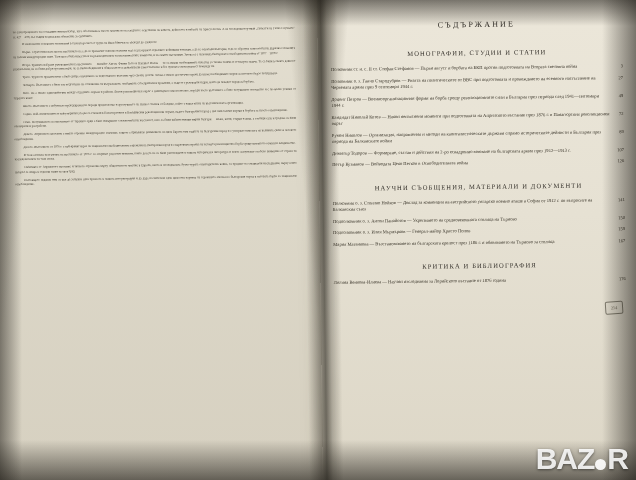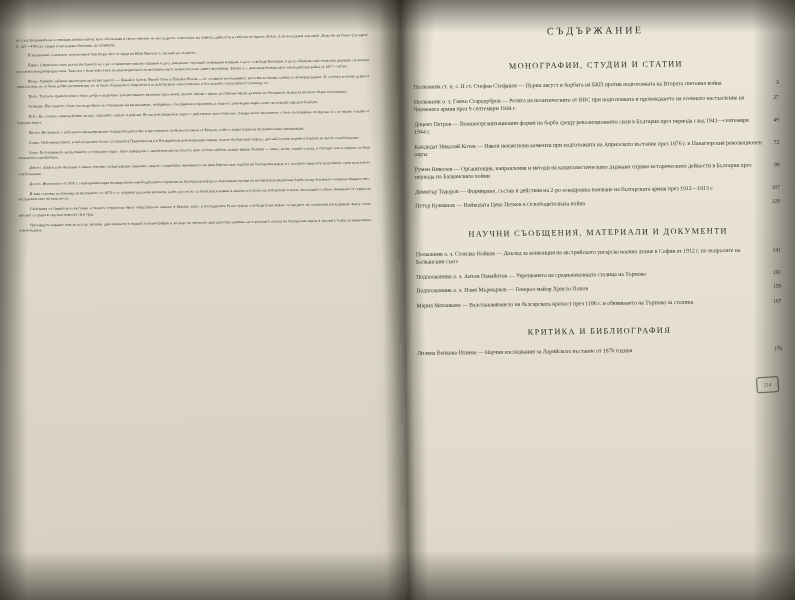--- a/index.html
+++ b/index.html
@@ -296,13 +296,14 @@
     </div>
 
     <div class="stamp">214</div>
   </div>
 
   <div class="edge-shadow-top"></div>
   <div class="edge-shadow-bottom"></div>
   <div class="edge-shadow-left"></div>
   <div class="edge-shadow-right"></div>
 
+  <div class="wm-bottom"><span>BAZ</span><span class="dot"></span><span>R</span></div>
 </div>
 
 </body></html>

